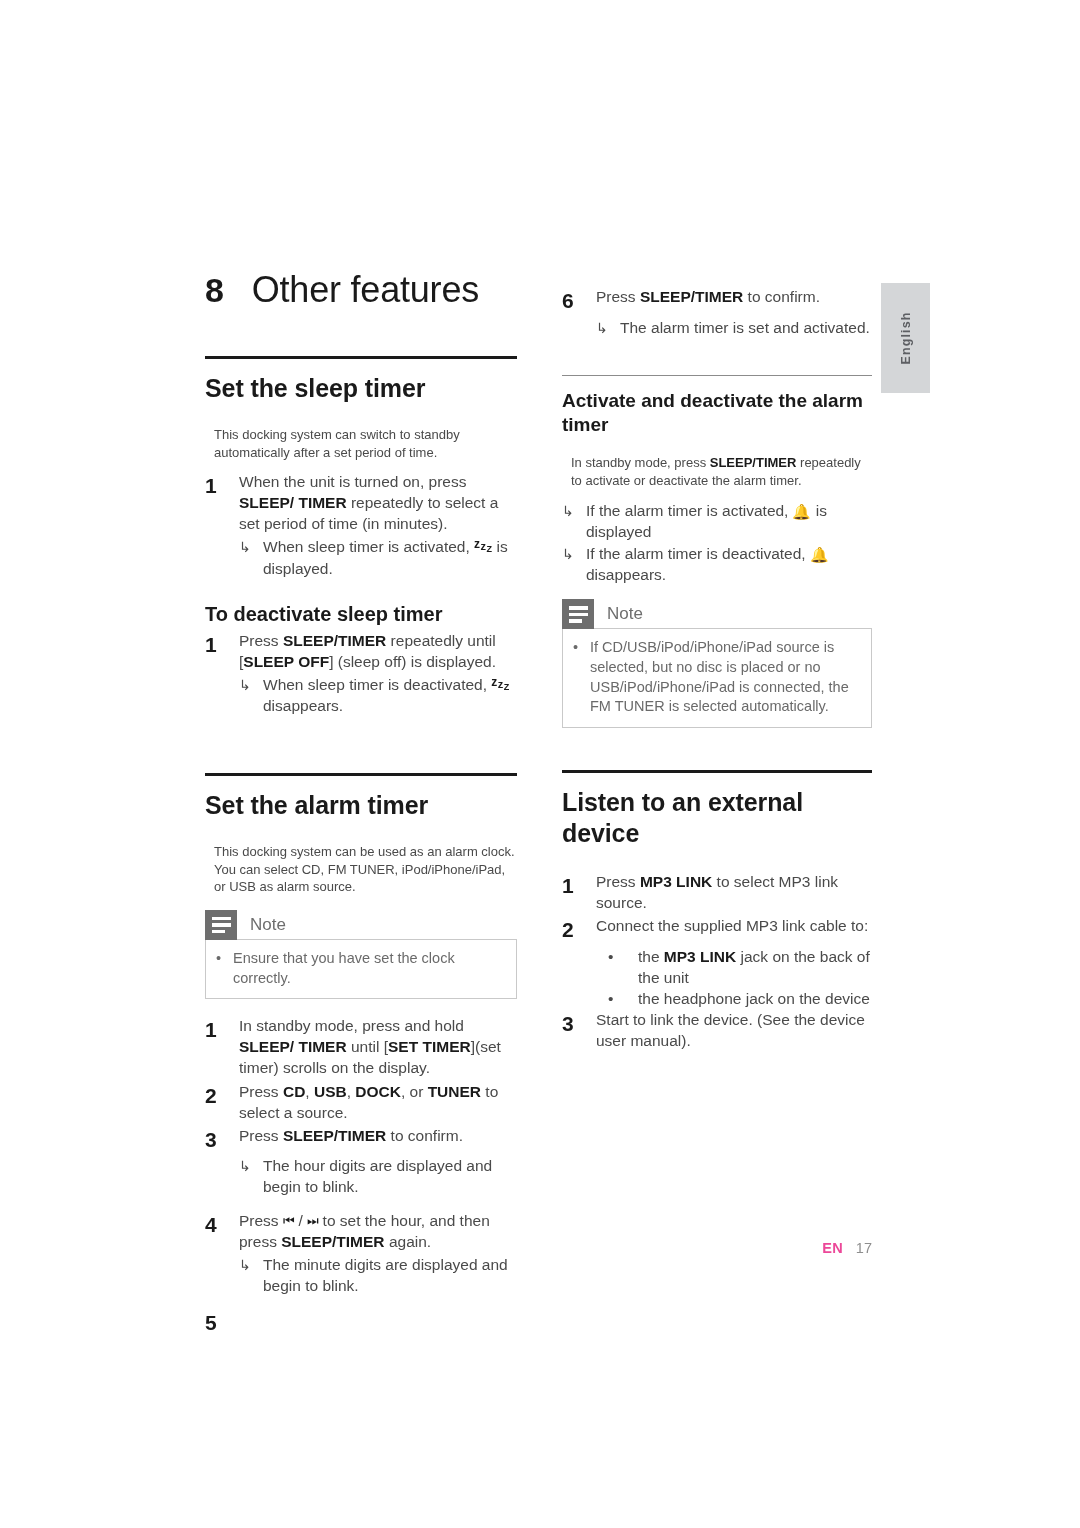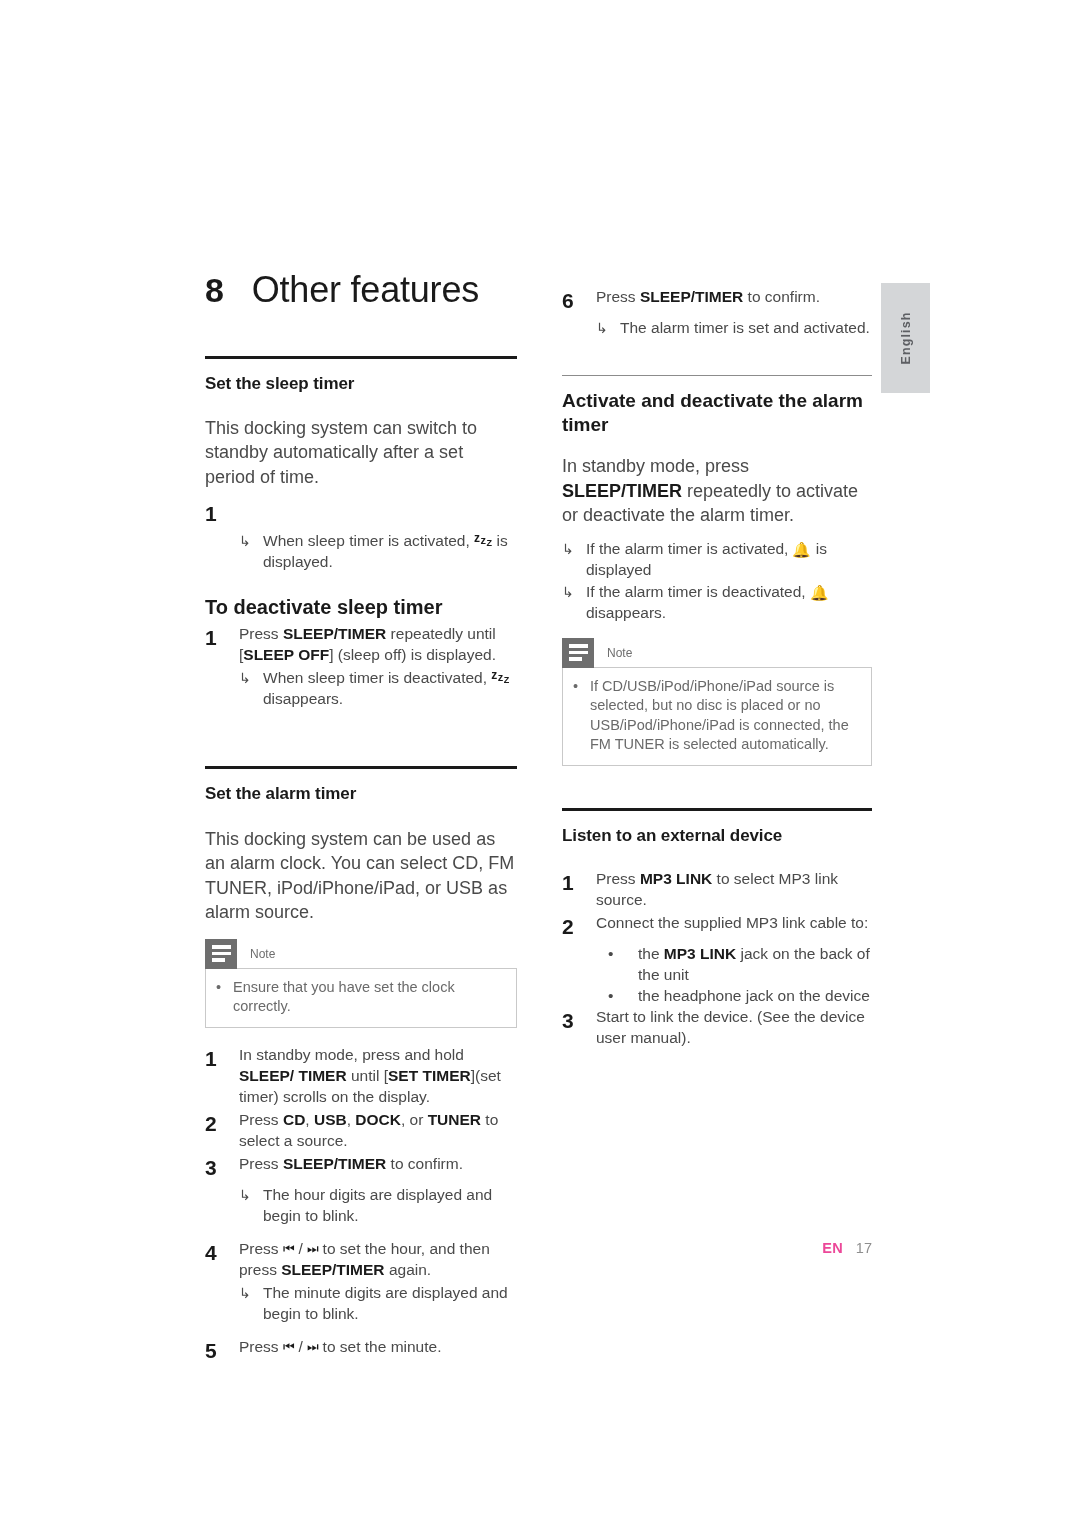--- a/index.html
+++ b/index.html
@@ -50,21 +50,21 @@
     margin: 0 0 14px 0;
   }
   .rule-thin {
     border: none;
     border-top: 1.4px solid #8c8c8c;
     margin: 0 0 13px 0;
   }
 
   
   h2.section {
-    font-size: 17px;
+    font-size: 25px;
     font-weight: 700;
     color: #1a1a1a;
     margin: 0 0 22px 0;
     line-height: 1.25;
     letter-spacing: -0.1px;
   }
   h3.subsection {
     font-size: 19px;
     font-weight: 700;
     color: #1a1a1a;
@@ -74,23 +74,23 @@
   h4.minor {
     font-size: 20px;
     font-weight: 700;
     color: #1a1a1a;
     margin: 22px 0 2px 0;
     line-height: 1.35;
   }
 
   
   p.body {
-    font-size: 18px;
+    font-size: 13px;
     line-height: 1.36;
-    margin: 0 0 10px 0;
+    margin: 0 0 10px 9px;
     color: #4a4a4a;
   }
 
   
   .step {
     display: flex;
     margin: 0 0 2px 0;
   }
   .step > .n {
     flex: 0 0 34px;
@@ -193,21 +193,21 @@
   }
   .note-icon span {
     display: block;
     height: 3.5px;
     background: #ffffff;
   }
   .note-icon .b1 { width: 19px; }
   .note-icon .b2 { width: 19px; }
   .note-icon .b3 { width: 13px; align-self: flex-start; margin-left: 7px; }
   .note-title {
-    font-size: 12px;
+    font-size: 17px;
     color: #6e6e6e;
     padding-left: 13px;
   }
   .note-body {
     border: 1px solid #c9c9c9;
     border-top: 1px solid #c9c9c9;
     padding: 9px 10px 10px 10px;
     box-sizing: border-box;
     margin-top: -1px;
   }
@@ -273,20 +273,21 @@
       <span>Other features</span>
     </h1>
 
     <hr class="rule-thick">
     <h2 class="section">Set the sleep timer</h2>
 
     <p class="body">This docking system can switch to standby automatically after a set period of time.</p>
 
     <div class="step">
       <div class="n">1</div>
+      <div class="txt"><span>When the unit is turned on, press </span><b>SLEEP/ TIMER</b><span> repeatedly to select a set period of time (in minutes).</span></div>
     </div>
 
     <div class="arrow-item">
       <span class="glyph">↳</span>
       <span><span>When sleep timer is activated, </span><span class="zz"><span class="z3">z</span><span class="z2">z</span><span class="z1">Z</span></span><span> is displayed.</span></span>
     </div>
 
     <h4 class="minor">To deactivate sleep timer</h4>
 
     <div class="step">
@@ -345,21 +346,20 @@
       <div class="n">4</div>
       <div class="txt"><span>Press </span><span class="skip">⏮</span><span> / </span><span class="skip">⏭</span><span> to set the hour, and then press </span><b>SLEEP/TIMER</b><span> again.</span></div>
     </div>
     <div class="arrow-item">
       <span class="glyph">↳</span>
       <span>The minute digits are displayed and begin to blink.</span>
     </div>
 
     <div class="step" style="margin-top:12px">
       <div class="n">5</div>
-      <div class="txt"><span>Press </span><span class="skip">⏮</span><span> / </span><span class="skip">⏭</span><span> to set the minute.</span></div>
     </div>
 
   </div>
 
   <div class="col col-right">
 
     <div class="step" style="margin-top:16px">
       <div class="n">6</div>
       <div class="txt"><span>Press </span><b>SLEEP/TIMER</b><span> to confirm.</span></div>
     </div>

